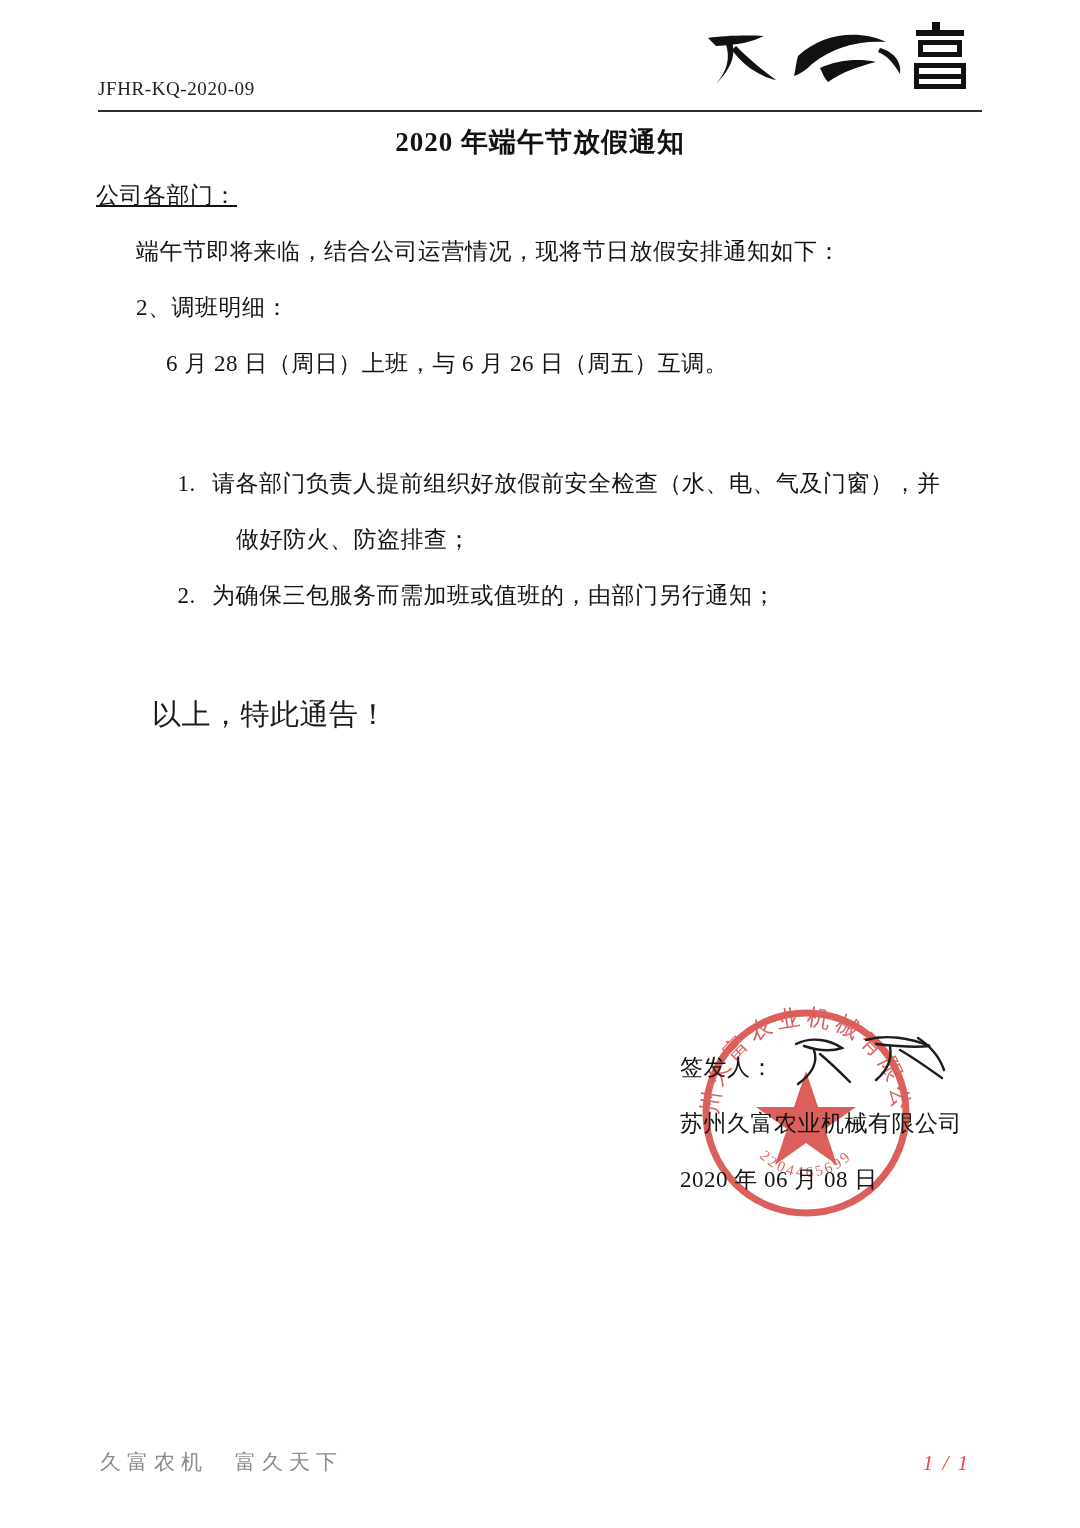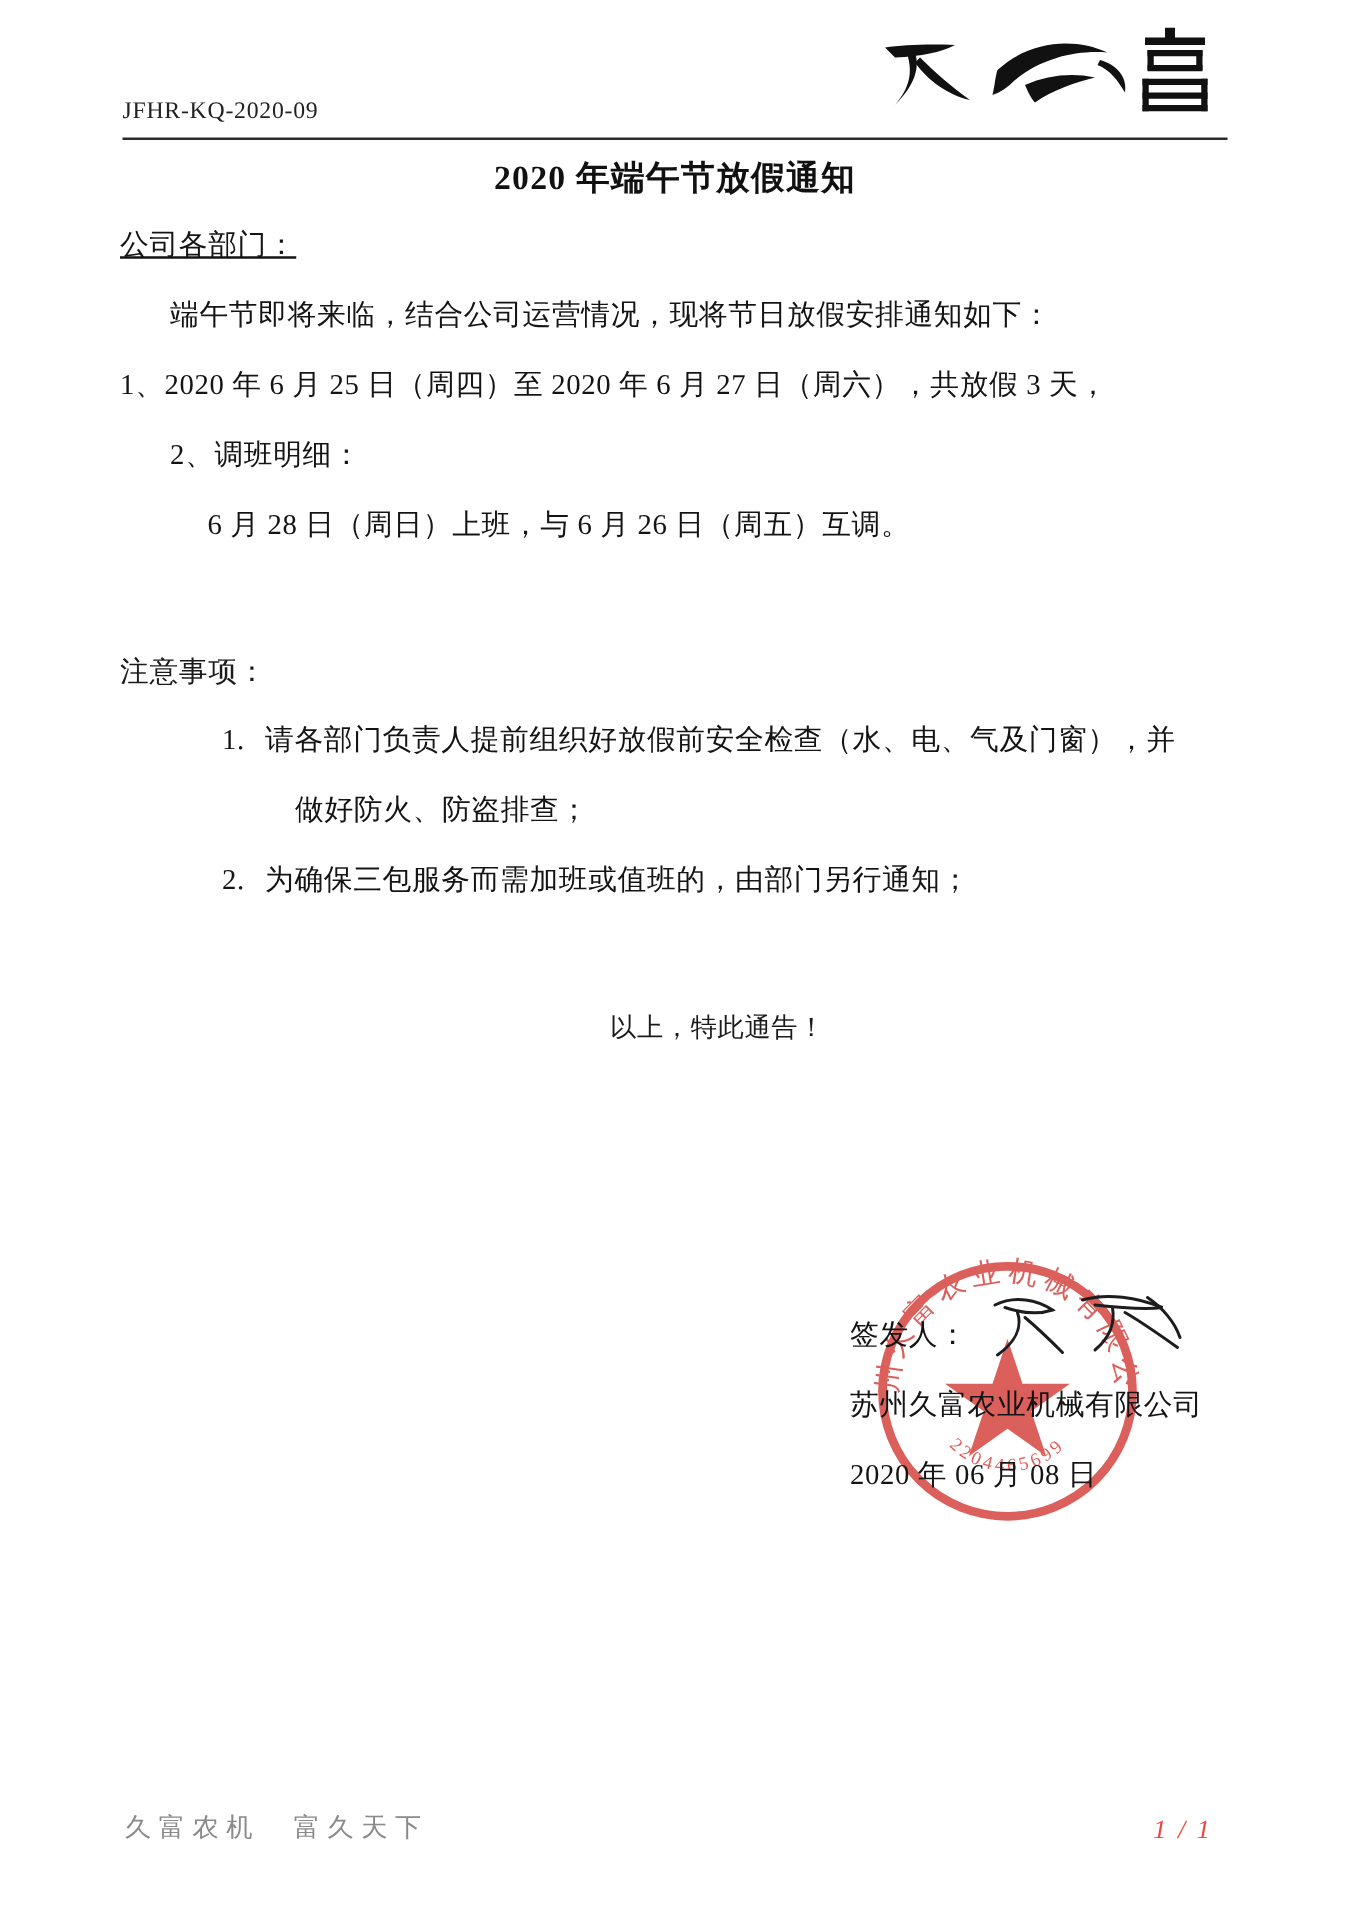--- a/index.html
+++ b/index.html
@@ -110,24 +110,23 @@
     color: #141414;
     padding-left: 10px;
   }
   ol.notice-list li .l2 {
     display: block;
     white-space: nowrap;
   }
 
   .closing {
     padding-left: 56px;
-    font-size: 21px;
+    font-size: 29px;
     line-height: 52px;
     letter-spacing: 0.5px;
-    text-align: center;
   }
 
   
   .sign-block {
     position: absolute;
     left: 680px;
     top: 1040px;
     width: 330px;
     font-size: 23px;
     line-height: 56px;
@@ -218,27 +217,25 @@
     </div>
 
     <div class="rule"></div>
   </div>
 
   <div class="title">2020 年端午节放假通知</div>
 
   <div class="body-block">
     <div class="para salutation">公司各部门：</div>
     <div class="para indent-1">端午节即将来临，结合公司运营情况，现将节日放假安排通知如下：</div>
-    <div class="para">1、2020 年 6 月 25 日（周四）至 2020 年 6 月 27 日（周六），共放假 3 天，</div>
     <div class="para indent-1">2、调班明细：</div>
     <div class="para indent-2">6 月 28 日（周日）上班，与 6 月 26 日（周五）互调。</div>
 
     <div class="gap-lg"></div>
 
-    <div class="notice-head">注意事项：</div>
 
     <ol class="notice-list">
       <li>
         <span class="l2">请各部门负责人提前组织好放假前安全检查（水、电、气及门窗），并</span>
         <span class="l2" style="padding-left:24px">做好防火、防盗排查；</span>
       </li>
       <li>
         <span class="l2">为确保三包服务而需加班或值班的，由部门另行通知；</span>
       </li>
     </ol>

